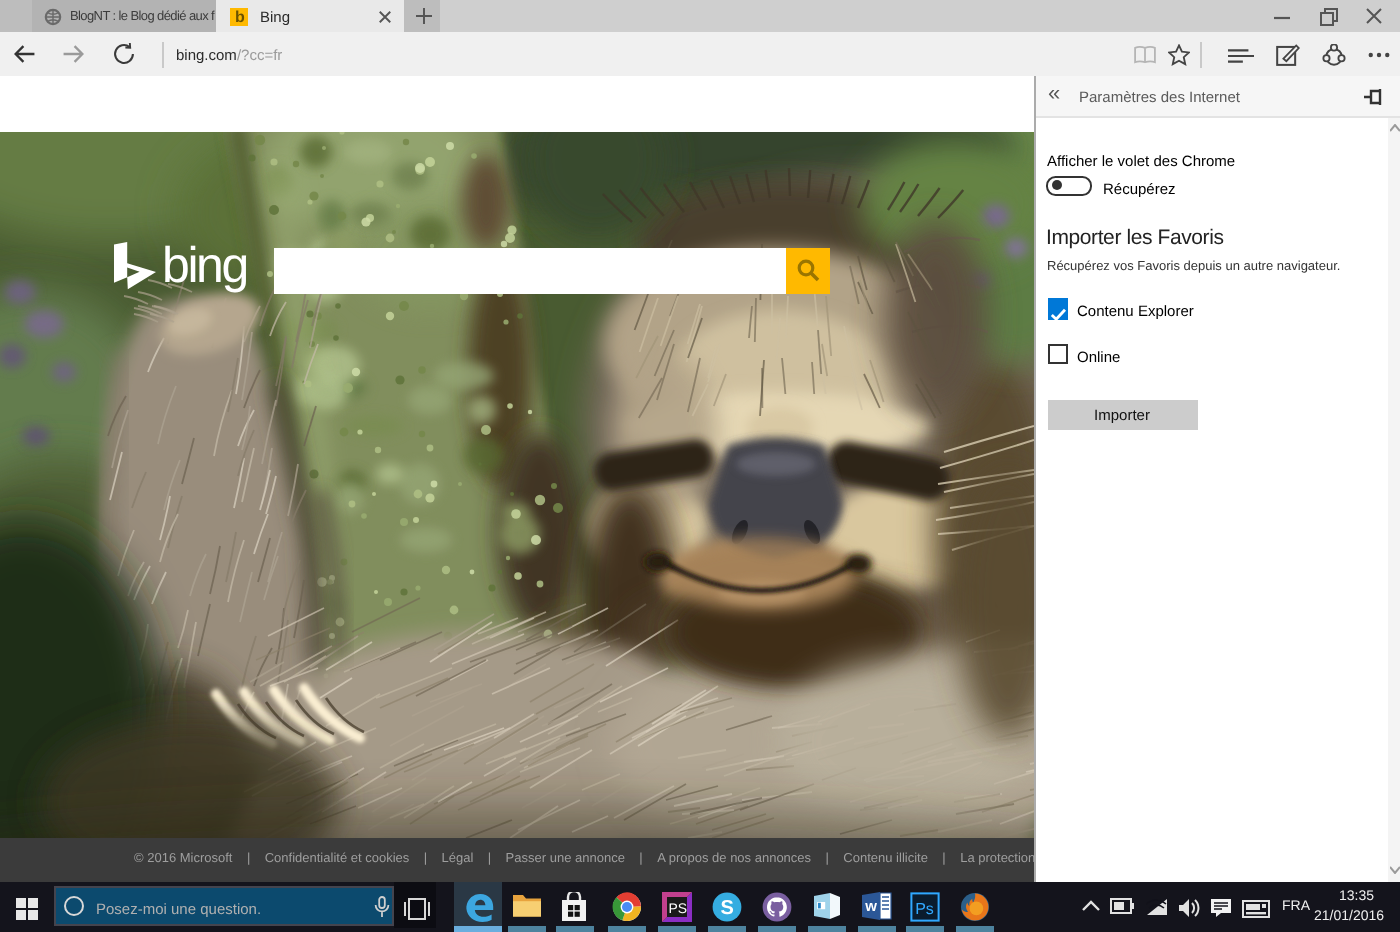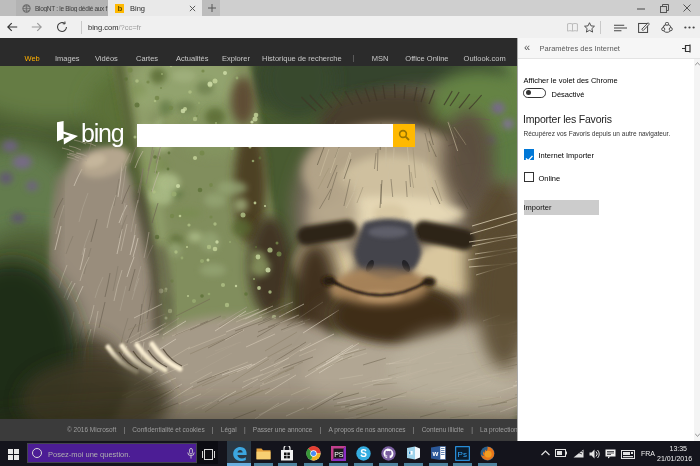--- a/index.html
+++ b/index.html
@@ -752,33 +752,20 @@
         <path d="M163,283 q8,12 19,17" stroke="#4a4030" stroke-width="1.3" fill="none" opacity="0.8"></path>
         <path d="M160,180 Q170,220 170,262" stroke="#57503f" stroke-width="6" fill="none" filter="url(#b4)" opacity="0.8"></path>
         <ellipse cx="452" cy="305" rx="62" ry="42" fill="#b0a794" filter="url(#b8)" opacity="0.85"></ellipse>
         <ellipse cx="504" cy="235" rx="26" ry="68" fill="#55462f" filter="url(#b8)" opacity="0.9"></ellipse>
         <ellipse cx="12" cy="290" rx="68" ry="95" fill="#1f2915" filter="url(#b10)"></ellipse>
         <ellipse cx="95" cy="335" rx="75" ry="42" fill="#3a3424" filter="url(#b8)" opacity="0.85"></ellipse>
         <ellipse cx="260" cy="364" rx="310" ry="26" fill="#2b2518" filter="url(#b12)" opacity="0.45"></ellipse>
       </svg>
   </div>
 
-  <div class="abs" style="left:0;top:0;width:517px;height:28px;background:#2b2b2b">
-    <span class="abs" style="left:24.5px;top:15.5px;font-size:7.5px;color:#ffb000">Web</span>
-    <span class="abs" style="left:55px;top:15.5px;font-size:7.5px;color:#c8c8c8">Images</span>
-    <span class="abs" style="left:95px;top:15.5px;font-size:7.5px;color:#c8c8c8">Vidéos</span>
-    <span class="abs" style="left:136px;top:15.5px;font-size:7.5px;color:#c8c8c8">Cartes</span>
-    <span class="abs" style="left:176px;top:15.5px;font-size:7.5px;color:#c8c8c8">Actualités</span>
-    <span class="abs" style="left:222px;top:15.5px;font-size:7.5px;color:#c8c8c8">Explorer</span>
-    <span class="abs" style="left:262px;top:15.5px;font-size:7.5px;color:#c8c8c8">Historique de recherche</span>
-    <span class="abs" style="left:352.5px;top:14.5px;font-size:7.5px;color:#777">|</span>
-    <span class="abs" style="left:371.8px;top:15.5px;font-size:7.5px;color:#c8c8c8">MSN</span>
-    <span class="abs" style="left:405.3px;top:15.5px;font-size:7.5px;color:#c8c8c8">Office Online</span>
-    <span class="abs" style="left:463.6px;top:15.5px;font-size:7.5px;color:#c8c8c8">Outlook.com</span>
-  </div>
 
   <svg class="abs" style="left:57px;top:83px" width="21" height="24" viewBox="0 0 21 24">
       <path d="M0,1.3 L6.6,0 L6.6,10.6 L21,15 L6.9,23.6 L6.6,17.6 L12.8,14.9 L6.6,12.7 L6.6,17.6 L0,20.4 Z" fill="#fff" fill-rule="evenodd"></path>
     </svg>
   <span class="abs" style="left:81px;top:81px;font-size:25px;letter-spacing:-1.2px;color:#fff">bing</span>
   <div class="abs" style="left:137px;top:86px;width:278px;height:23px;background:#fff"></div>
   <div class="abs" style="left:393px;top:86px;width:22px;height:23px;background:#ffb900">
     <svg class="abs" style="left:5px;top:5px" width="12" height="12" viewBox="0 0 12 12">
         <circle cx="5" cy="5" r="3.4" fill="none" stroke="#9a7500" stroke-width="1.6"></circle>
         <path d="M7.6,7.6 L11,11" stroke="#9a7500" stroke-width="1.8"></path>
@@ -796,50 +783,50 @@
     <span class="abs" style="left:6px;top:3px;font-size:11px;color:#555">«</span>
     <span class="abs" style="left:21.5px;top:6px;font-size:7.5px;color:#5a5a5a">Paramètres des Internet</span>
     <svg class="abs" style="left:164px;top:6px" width="11" height="9" viewBox="0 0 11 9">
         <path d="M0,4.5 h3.5 M3.5,1.5 h4.5 v6 h-4.5 z M8,0.5 v8" stroke="#333" stroke-width="1.2" fill="none"></path>
       </svg>
   </div>
   <span class="abs" style="left:5.5px;top:37.5px;font-size:7.5px;color:#000">Afficher le volet des Chrome</span>
   <div class="abs" style="left:4.5px;top:50px;width:23px;height:9.5px;border:1.5px solid #333;border-radius:4.75px">
     <div class="abs" style="left:2px;top:0.5px;width:5.5px;height:5.5px;border-radius:50%;background:#333"></div>
   </div>
-  <span class="abs" style="left:33.5px;top:51.5px;font-size:7.5px;color:#000">Désactivé</span>
+  <span class="abs" style="left:33.5px;top:51.5px;font-size:7.5px;color:#000">Récupérez</span>
   <span class="abs" style="left:5px;top:75px;font-size:10.5px;letter-spacing:-0.2px;color:#222">Importer les Favoris</span>
   <span class="abs" style="left:5.5px;top:91.5px;font-size:6.5px;color:#333">Récupérez vos Favoris depuis un autre navigateur.</span>
   <div class="abs" style="left:5.5px;top:111.3px;width:10.5px;height:10.5px;background:#0078d7">
     <svg width="10.5" height="10.5" viewBox="0 0 11 11">
         <path d="M2,5.8 L4.3,8 L8.9,3" stroke="#fff" stroke-width="1.5" fill="none"></path>
       </svg>
   </div>
-  <span class="abs" style="left:20.5px;top:113.3px;font-size:7.5px;color:#000">Internet Importer</span>
+  <span class="abs" style="left:20.5px;top:113.3px;font-size:7.5px;color:#000">Contenu Explorer</span>
   <div class="abs" style="left:5.5px;top:133.5px;width:10.5px;height:10.5px;background:#fff;border:1.5px solid #333"></div>
   <span class="abs" style="left:20.5px;top:136px;font-size:7.5px;color:#000">Online</span>
-  <div class="abs" style="left:5.5px;top:162.3px;width:75px;height:15px;background:#cccccc;text-align:left;font-size:7.5px;color:#111;line-height:15px">Importer</div>
+  <div class="abs" style="left:5.5px;top:162.3px;width:75px;height:15px;background:#cccccc;text-align:center;font-size:7.5px;color:#111;line-height:15px">Importer</div>
   <div class="abs" style="left:176px;top:20.5px;width:7px;height:382px;background:#f4f4f4">
     <svg class="abs" style="left:1px;top:3px" width="5" height="4" viewBox="0 0 5 4">
         <path d="M0,3.5 L2.5,0.5 L5,3.5" stroke="#9a9a9a" stroke-width="1" fill="none"></path>
       </svg>
     <svg class="abs" style="left:1px;top:374px" width="5" height="4" viewBox="0 0 5 4">
         <path d="M0,0.5 L2.5,3.5 L5,0.5" stroke="#9a9a9a" stroke-width="1" fill="none"></path>
       </svg>
   </div>
 </div>
 
 <div class="abs" style="left:0;top:440.5px;width:700px;height:25.5px;background:#14141c">
   <svg class="abs" style="left:8px;top:8px" width="11" height="11" viewBox="0 0 11 11">
       <rect x="0" y="0" width="5" height="5" fill="#e8e8e8"></rect>
       <rect x="6" y="0" width="5" height="5" fill="#e8e8e8"></rect>
       <rect x="0" y="6" width="5" height="5" fill="#e8e8e8"></rect>
       <rect x="6" y="6" width="5" height="5" fill="#e8e8e8"></rect>
     </svg>
-  <div class="abs" style="left:27px;top:2.5px;width:170px;height:20px;background:#4c1d95;border:1px solid #44444e">
+  <div class="abs" style="left:27px;top:2.5px;width:170px;height:20px;background:#0c4a6e;border:1px solid #44444e">
     <div class="abs" style="left:4px;top:4px;width:10px;height:10px;border:1.3px solid #d8d8d8;border-radius:50%"></div>
     <span class="abs" style="left:20px;top:6px;font-size:7.5px;color:#b0b0b0">Posez-moi une question.</span>
     <svg class="abs" style="left:159px;top:4px" width="8" height="11" viewBox="0 0 8 11">
         <rect x="2.6" y="0.5" width="2.8" height="5.5" rx="1.4" fill="none" stroke="#cfcfcf" stroke-width="0.9"></rect>
         <path d="M0.8,4.5 a3.2,3.2 0 0 0 6.4,0 M4,8 v2.5" stroke="#cfcfcf" stroke-width="0.9" fill="none"></path>
       </svg>
   </div>
   <div class="abs" style="left:197px;top:0;width:21px;height:23px;background:#0c0c12"></div>
   <svg class="abs" style="left:202px;top:8px" width="13" height="11" viewBox="0 0 13 11">
       <rect x="2.5" y="0.5" width="8" height="10" fill="none" stroke="#d8d8d8" stroke-width="1"></rect>

